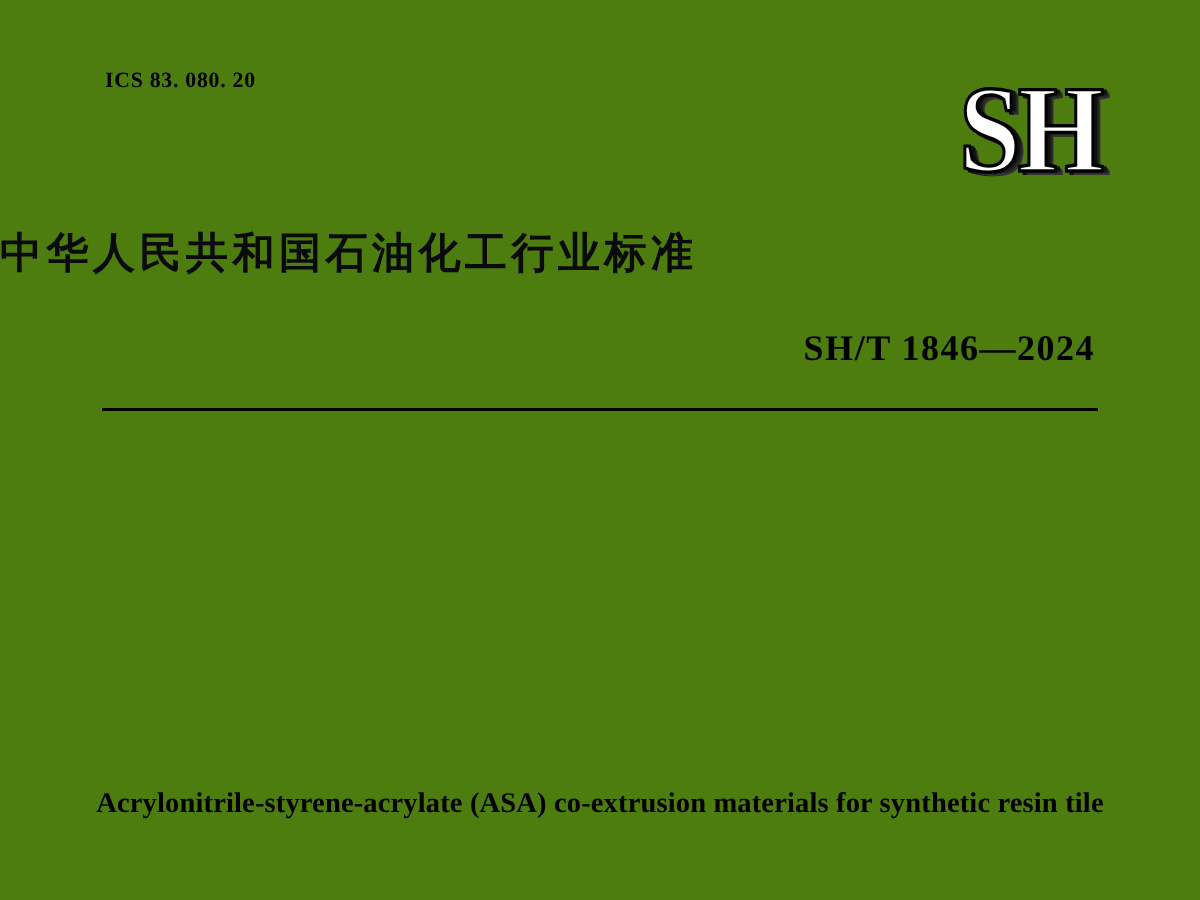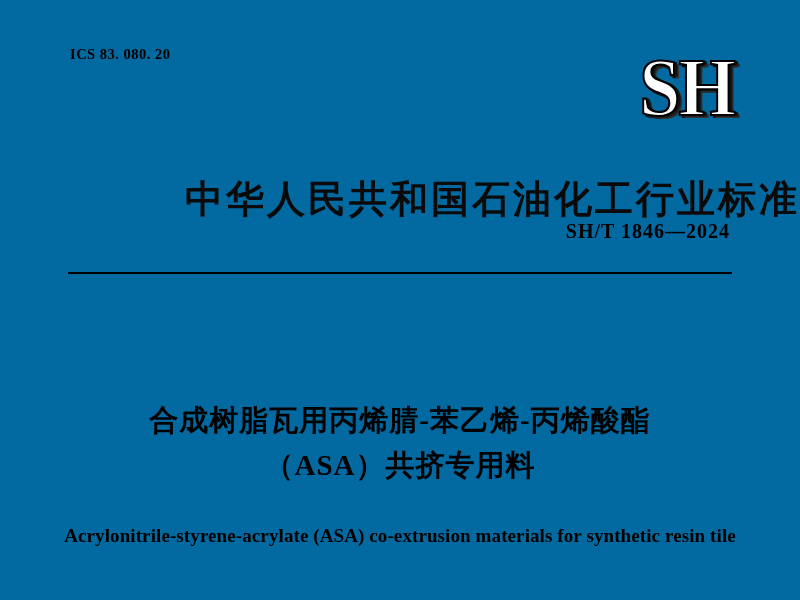--- a/index.html
+++ b/index.html
@@ -11,21 +11,21 @@
     height: 600px;
     background: #ffffff;
     font-family: "Liberation Serif", serif;
     color: #000000;
     overflow: hidden;
   }
   .page {
     position: relative;
     width: 800px;
     height: 600px;
-    background: #0369a1;
+    background: #4d7c0f;
     box-sizing: border-box;
   }
 
   
   .ics-block {
     position: absolute;
     left: 70px;
     top: 42px;
     font-family: "Liberation Serif", serif;
     font-weight: bold;
@@ -57,37 +57,36 @@
     transform: scaleY(1.12);
     transform-origin: right top;
   }
 
   
   .std-title {
     position: absolute;
     left: 0;
     right: 0;
     top: 150px;
-    text-align: right;
+    text-align: left;
     font-family: "Liberation Serif", serif;
     font-weight: bold;
-    font-size: 38px;
+    font-size: 28px;
     letter-spacing: 3px;
     color: #0a0a0a;
-    margin-top: 24px;
   }
 
   
   .std-number {
     position: absolute;
     right: 70px;
     top: 220px;
     font-family: "Liberation Serif", serif;
     font-weight: bold;
-    font-size: 20px;
+    font-size: 24px;
     letter-spacing: 1px;
   }
 
   
   .divider {
     position: absolute;
     left: 68px;
     right: 68px;
     top: 272px;
     height: 2px;
@@ -136,20 +135,16 @@
   </div>
 
   <div class="emblem">SH</div>
 
   <div class="std-title">中华人民共和国石油化工行业标准</div>
 
   <div class="std-number">SH/T  1846—2024</div>
 
   <div class="divider"></div>
 
-  <div class="doc-title">
-    <span>合成树脂瓦用丙烯腈-苯乙烯-丙烯酸酯</span>
-    <span class="line2">（ASA）共挤专用料</span>
-  </div>
 
   <div class="doc-subtitle">Acrylonitrile-styrene-acrylate (ASA) co-extrusion materials for synthetic resin tile</div>
 
 </div>
 
 </body></html>

